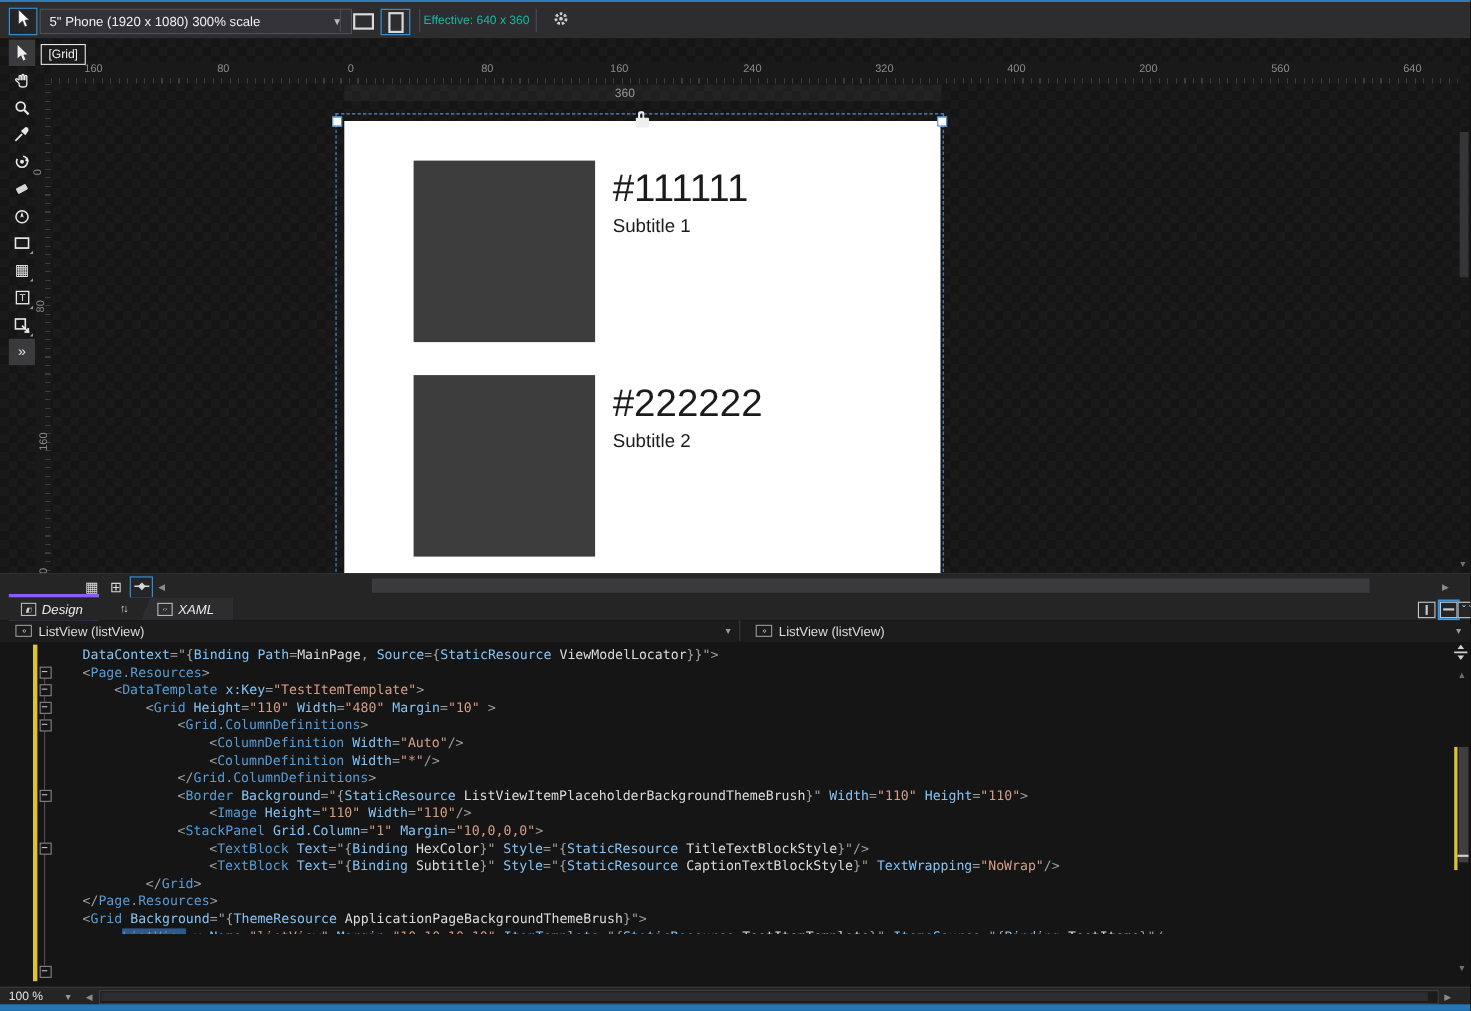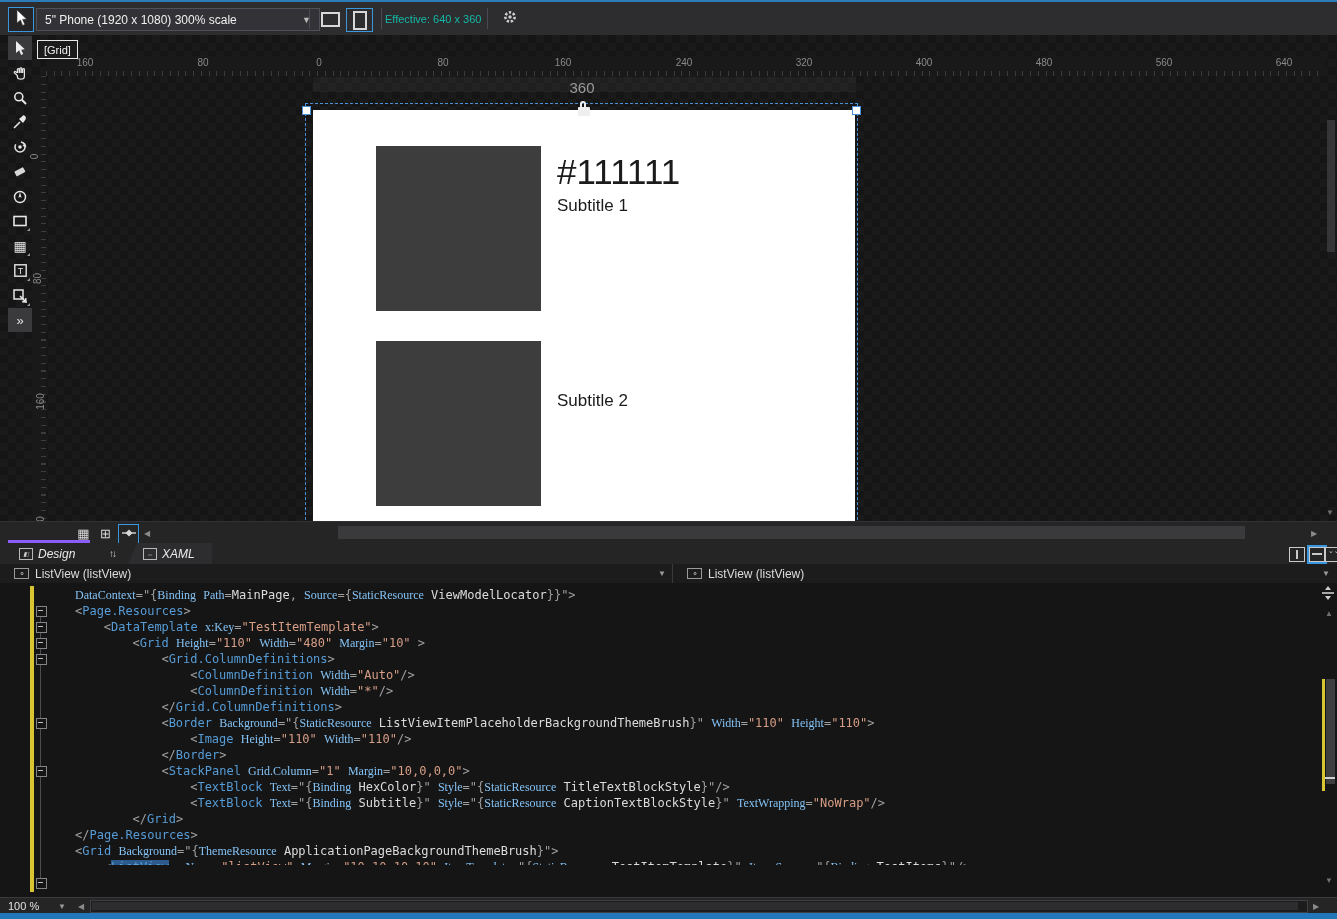--- a/index.html
+++ b/index.html
@@ -35,21 +35,21 @@
   #h-ruler .ticks{position:absolute;left:0;bottom:0;width:100%;height:5px;
     background:repeating-linear-gradient(90deg,#3c3c3f 0 1px,transparent 1px 7.75px);}
   .hlab{position:absolute;top:1px;transform:translateX(-50%);font-size:10px;color:#8a8a8a;}
   #v-ruler{left:32px;top:41px;width:14px;height:445px;background:#19191a;}
   #v-ruler .ticks{position:absolute;top:0;right:0;width:5px;height:100%;
     background:repeating-linear-gradient(180deg,#3c3c3f 0 1px,transparent 1px 7.75px);}
   .vlab{position:absolute;left:0px;transform:rotate(-90deg);font-size:10px;color:#8a8a8a;}
   #grid-tooltip{left:37px;top:5px;height:17px;padding:0 6px;border:1px solid #e8e8e8;background:#1b1b1c;
      font-size:11px;color:#f0f0f0;display:flex;align-items:center;z-index:30;}
   #extent-band{left:313px;top:42px;width:543px;height:15px;background:rgba(255,255,255,0.045);}
-  #width-annot{left:582px;top:44px;transform:translateX(-50%);font-size:15px;color:#9a9a9a;}
+  #width-annot{left:568px;top:44px;transform:translateX(-50%);font-size:11px;color:#9a9a9a;}
   #sel-adorner{left:305px;top:68px;width:551px;height:450px;border:1px dashed #4a90d9;}
   .handle{width:7px;height:7px;background:#fff;border:1px solid #4a90d9;z-index:5;}
   #lock-icon{left:578px;top:66px;width:12px;height:16px;z-index:6;}
   #lock-icon .shackle{position:absolute;left:2px;top:0;width:6px;height:7px;border:2px solid #efefef;border-bottom:none;border-radius:4px 4px 0 0;box-sizing:border-box;}
   #lock-icon .body{position:absolute;left:0;top:6px;width:12px;height:9px;background:#efefef;border-radius:1px;}
   #phone-canvas{left:313px;top:75px;width:542px;height:460px;background:#ffffff;}
   .lv-img{position:absolute;left:63px;width:165px;height:165px;background:#3d3d3d;}
   .lv-title{position:absolute;left:244px;font-size:35px;font-weight:300;color:#1b1b1b;letter-spacing:0px;text-align:right;}
   .lv-sub{position:absolute;left:244px;font-size:17px;font-weight:300;color:#1b1b1b;}
   #dsgn-vscroll{left:1325px;top:0;width:12px;height:486px;}
@@ -84,21 +84,21 @@
   
   #editor{left:0;top:583px;width:1337px;height:314px;background:#151516;overflow:hidden;}
   #chg-bar{left:30px;top:3px;width:4px;height:306px;background:#d9c432;}
   #outline-guide{left:40px;width:1px;background:#4d4d50;}
   .fold-box{position:absolute;left:36px;width:9px;height:9px;border:1px solid #858589;background:#151516;z-index:3;}
   .fold-box:after{content:"";position:absolute;left:1px;top:3px;width:5px;height:1px;background:#bfbfbf;}
   #code{left:48px;top:4px;width:1272px;height:310px;overflow:hidden;}
   .code-line{height:16px;line-height:16px;font-family:"DejaVu Sans Mono","Liberation Mono",monospace;font-size:12px;white-space:pre;color:#cccccc;overflow:hidden;}
   .code-line.clipped{height:6px;}
   .tk-el{color:#569cd6;}
-  .tk-at{color:#85c3f5;font-family:Liberation Serif, serif;}
+  .tk-at{color:#85c3f5;}
   .tk-st{color:#d69d85;}
   .tk-pu{color:#a0a0a0;}
   .tk-id{color:#dcdcdc;}
   .tk-sel{background:#2d5a8c;}
   #split-handle{left:1320px;top:2px;width:16px;height:16px;color:#cfcfcf;}
   #ed-vscroll{left:1322px;top:18px;width:15px;height:290px;}
   #ed-vscroll .arr-up{position:absolute;left:3px;top:8px;font-size:8px;color:#6f6f6f;}
   #ed-vscroll .chg{position:absolute;left:0;top:78px;width:3px;height:112px;background:#d9c432;}
   #ed-vscroll .thumb{position:absolute;left:4px;top:78px;width:9px;height:105px;background:#3e3e41;}
   #ed-vscroll .tick{position:absolute;left:3px;top:176px;width:10px;height:2px;background:#d0d0d0;}
@@ -238,21 +238,21 @@
     <div class="abs" id="h-ruler">
         <div class="ticks"></div>
         <span class="hlab" style="left: 39px;">160</span>
         <span class="hlab" style="left: 157px;">80</span>
         <span class="hlab" style="left: 273px;">0</span>
         <span class="hlab" style="left: 397px;">80</span>
         <span class="hlab" style="left: 517px;">160</span>
         <span class="hlab" style="left: 638px;">240</span>
         <span class="hlab" style="left: 758px;">320</span>
         <span class="hlab" style="left: 878px;">400</span>
-        <span class="hlab" style="left: 998px;">480</span>
+        <span class="hlab" style="left: 998px;">200</span>
         <span class="hlab" style="left: 1118px;">560</span>
         <span class="hlab" style="left: 1238px;">640</span>
       </div>
     <div class="abs" id="v-ruler">
         <div class="ticks"></div>
         <span class="vlab" style="top: 75px;">0</span>
         <span class="vlab" style="top: 197px;">80</span>
         <span class="vlab" style="top: 320px;">160</span>
         <span class="vlab" style="top: 443px;">240</span>
       </div>
@@ -268,20 +268,21 @@
     <div class="abs" id="lock-icon">
         <span class="shackle"></span>
         <span class="body"></span>
       </div>
 
     <div class="abs" id="phone-canvas">
         <div class="lv-img" style="top: 36px; background: rgb(61, 61, 61);"></div>
         <div class="lv-title" style="top: 42px;">#111111</div>
         <div class="lv-sub" style="top: 86px;">Subtitle 1</div>
         <div class="lv-img" style="top: 231px; background: rgb(61, 61, 61);"></div>
+        <div class="lv-title" style="top: 237px;">#222222</div>
         <div class="lv-sub" style="top: 281px;">Subtitle 2</div>
       </div>
 
     <div class="abs" id="dsgn-vscroll">
       <div class="thumb"></div>
       <div class="arr">▼</div>
     </div>
   </div>
 
   <div class="abs" id="scrollrow">
@@ -352,21 +353,20 @@
         <div class="code-line" style="padding-left: 27px;"><span class="tk-at">DataContext</span><span class="tk-pu">="{</span><span class="tk-at">Binding</span><span class="tk-ws"> </span><span class="tk-at">Path</span><span class="tk-pu">=</span><span class="tk-id">MainPage</span><span class="tk-pu">,</span><span class="tk-ws"> </span><span class="tk-at">Source</span><span class="tk-pu">={</span><span class="tk-at">StaticResource</span><span class="tk-ws"> </span><span class="tk-id">ViewModelLocator</span><span class="tk-pu">}}"&gt;</span></div>
         <div class="code-line" style="padding-left: 27px;"><span class="tk-pu">&lt;</span><span class="tk-el">Page.Resources</span><span class="tk-pu">&gt;</span></div>
         <div class="code-line" style="padding-left: 55.8px;"><span class="tk-pu">&lt;</span><span class="tk-el">DataTemplate</span><span class="tk-ws"> </span><span class="tk-at">x:Key</span><span class="tk-pu">=</span><span class="tk-st">"TestItemTemplate"</span><span class="tk-pu">&gt;</span></div>
         <div class="code-line" style="padding-left: 84.6px;"><span class="tk-pu">&lt;</span><span class="tk-el">Grid</span><span class="tk-ws"> </span><span class="tk-at">Height</span><span class="tk-pu">=</span><span class="tk-st">"110"</span><span class="tk-ws"> </span><span class="tk-at">Width</span><span class="tk-pu">=</span><span class="tk-st">"480"</span><span class="tk-ws"> </span><span class="tk-at">Margin</span><span class="tk-pu">=</span><span class="tk-st">"10"</span><span class="tk-ws"> </span><span class="tk-pu">&gt;</span></div>
         <div class="code-line" style="padding-left: 113.4px;"><span class="tk-pu">&lt;</span><span class="tk-el">Grid.ColumnDefinitions</span><span class="tk-pu">&gt;</span></div>
         <div class="code-line" style="padding-left: 142.2px;"><span class="tk-pu">&lt;</span><span class="tk-el">ColumnDefinition</span><span class="tk-ws"> </span><span class="tk-at">Width</span><span class="tk-pu">=</span><span class="tk-st">"Auto"</span><span class="tk-pu">/&gt;</span></div>
         <div class="code-line" style="padding-left: 142.2px;"><span class="tk-pu">&lt;</span><span class="tk-el">ColumnDefinition</span><span class="tk-ws"> </span><span class="tk-at">Width</span><span class="tk-pu">=</span><span class="tk-st">"*"</span><span class="tk-pu">/&gt;</span></div>
         <div class="code-line" style="padding-left: 113.4px;"><span class="tk-pu">&lt;/</span><span class="tk-el">Grid.ColumnDefinitions</span><span class="tk-pu">&gt;</span></div>
         <div class="code-line" style="padding-left: 113.4px;"><span class="tk-pu">&lt;</span><span class="tk-el">Border</span><span class="tk-ws"> </span><span class="tk-at">Background</span><span class="tk-pu">="{</span><span class="tk-at">StaticResource</span><span class="tk-ws"> </span><span class="tk-id">ListViewItemPlaceholderBackgroundThemeBrush</span><span class="tk-pu">}"</span><span class="tk-ws"> </span><span class="tk-at">Width</span><span class="tk-pu">=</span><span class="tk-st">"110"</span><span class="tk-ws"> </span><span class="tk-at">Height</span><span class="tk-pu">=</span><span class="tk-st">"110"</span><span class="tk-pu">&gt;</span></div>
         <div class="code-line" style="padding-left: 142.2px;"><span class="tk-pu">&lt;</span><span class="tk-el">Image</span><span class="tk-ws"> </span><span class="tk-at">Height</span><span class="tk-pu">=</span><span class="tk-st">"110"</span><span class="tk-ws"> </span><span class="tk-at">Width</span><span class="tk-pu">=</span><span class="tk-st">"110"</span><span class="tk-pu">/&gt;</span></div>
-        <div class="code-line" style="padding-left: 113.4px;"><span class="tk-pu">&lt;/</span><span class="tk-el">Border</span><span class="tk-pu">&gt;</span></div>
         <div class="code-line" style="padding-left: 113.4px;"><span class="tk-pu">&lt;</span><span class="tk-el">StackPanel</span><span class="tk-ws"> </span><span class="tk-at">Grid.Column</span><span class="tk-pu">=</span><span class="tk-st">"1"</span><span class="tk-ws"> </span><span class="tk-at">Margin</span><span class="tk-pu">=</span><span class="tk-st">"10,0,0,0"</span><span class="tk-pu">&gt;</span></div>
         <div class="code-line" style="padding-left: 142.2px;"><span class="tk-pu">&lt;</span><span class="tk-el">TextBlock</span><span class="tk-ws"> </span><span class="tk-at">Text</span><span class="tk-pu">="{</span><span class="tk-at">Binding</span><span class="tk-ws"> </span><span class="tk-id">HexColor</span><span class="tk-pu">}"</span><span class="tk-ws"> </span><span class="tk-at">Style</span><span class="tk-pu">="{</span><span class="tk-at">StaticResource</span><span class="tk-ws"> </span><span class="tk-id">TitleTextBlockStyle</span><span class="tk-pu">}"/&gt;</span></div>
         <div class="code-line" style="padding-left: 142.2px;"><span class="tk-pu">&lt;</span><span class="tk-el">TextBlock</span><span class="tk-ws"> </span><span class="tk-at">Text</span><span class="tk-pu">="{</span><span class="tk-at">Binding</span><span class="tk-ws"> </span><span class="tk-id">Subtitle</span><span class="tk-pu">}"</span><span class="tk-ws"> </span><span class="tk-at">Style</span><span class="tk-pu">="{</span><span class="tk-at">StaticResource</span><span class="tk-ws"> </span><span class="tk-id">CaptionTextBlockStyle</span><span class="tk-pu">}"</span><span class="tk-ws"> </span><span class="tk-at">TextWrapping</span><span class="tk-pu">=</span><span class="tk-st">"NoWrap"</span><span class="tk-pu">/&gt;</span></div>
         <div class="code-line" style="padding-left: 84.6px;"><span class="tk-pu">&lt;/</span><span class="tk-el">Grid</span><span class="tk-pu">&gt;</span></div>
         <div class="code-line" style="padding-left: 27px;"><span class="tk-pu">&lt;/</span><span class="tk-el">Page.Resources</span><span class="tk-pu">&gt;</span></div>
         <div class="code-line" style="padding-left: 27px;"><span class="tk-pu">&lt;</span><span class="tk-el">Grid</span><span class="tk-ws"> </span><span class="tk-at">Background</span><span class="tk-pu">="{</span><span class="tk-at">ThemeResource</span><span class="tk-ws"> </span><span class="tk-id">ApplicationPageBackgroundThemeBrush</span><span class="tk-pu">}"&gt;</span></div>
         <div class="code-line clipped" style="padding-left: 55.8px;"><span class="tk-pu">&lt;</span><span class="tk-el tk-sel">ListView</span><span class="tk-ws"> </span><span class="tk-at">x:Name</span><span class="tk-pu">=</span><span class="tk-st">"listView"</span><span class="tk-ws"> </span><span class="tk-at">Margin</span><span class="tk-pu">=</span><span class="tk-st">"10,10,10,10"</span><span class="tk-ws"> </span><span class="tk-at">ItemTemplate</span><span class="tk-pu">="{</span><span class="tk-at">StaticResource</span><span class="tk-ws"> </span><span class="tk-id">TestItemTemplate</span><span class="tk-pu">}"</span><span class="tk-ws"> </span><span class="tk-at">ItemsSource</span><span class="tk-pu">="{</span><span class="tk-at">Binding</span><span class="tk-ws"> </span><span class="tk-id">TestItems</span><span class="tk-pu">}"/&gt;</span></div>
       </div>
     <div class="abs tb-btn" id="split-handle">
       <svg width="14" height="14" viewBox="0 0 14 14">

